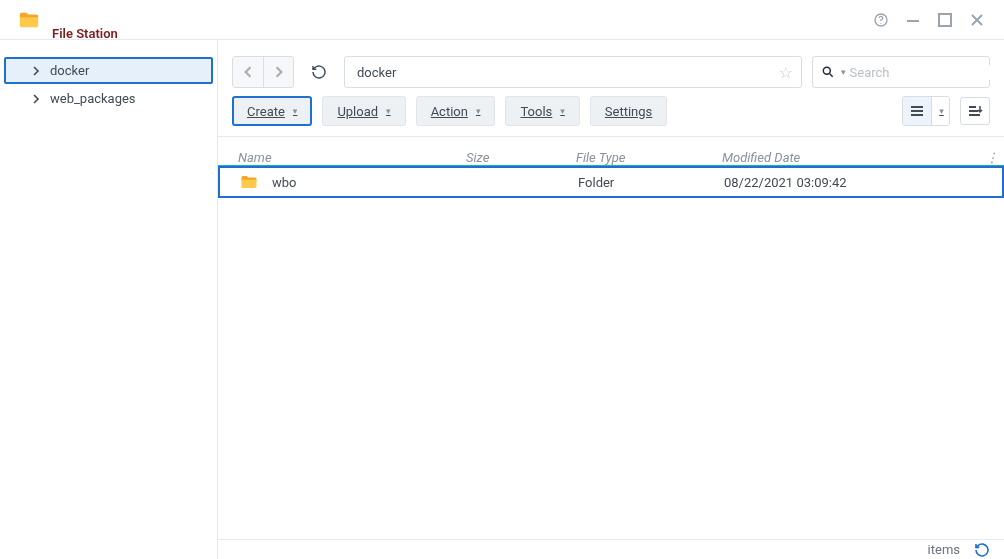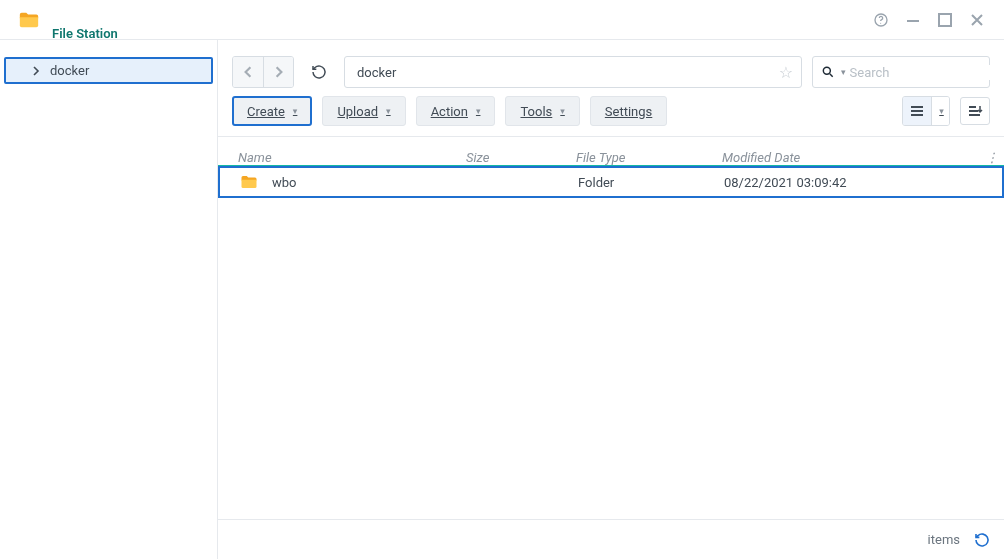--- a/index.html
+++ b/index.html
@@ -22,21 +22,21 @@
       align-items: center;
       padding: 0 14px 0 18px;
       border-bottom: 1px solid #e6e9ed;
     }
     .titlebar .icon.app-icon {
       width: 22px;
       height: 22px;
       margin-right: 12px;
     }
     .folder-svg { display:block; }
-    .titlebar .title { font-weight: 600; color: #0f766e; margin-top: 28px; }
+    .titlebar .title { font-weight: 600; color: #7f1d1d; margin-top: 28px; }
     .titlebar .spacer { flex: 1; }
     .win-btn { width:26px; height:26px; display:flex; align-items:center; justify-content:center; cursor:pointer; color:#9aa4ae; margin-left:6px; }
     .content { display:flex; height: calc(100% - 40px); }
     .sidebar { width: 218px; border-right:1px solid #e6e9ed; padding-top:16px; }
     .tree-root { font-weight:600; color:#1e2a35; padding:4px 10px 4px 14px; display:flex; align-items:center; cursor:pointer; }
     .caret { width:12px; height:12px; margin-right:6px; display:inline-flex; align-items:center; justify-content:center; }
     .tree-item { padding:6px 10px 6px 26px; display:flex; align-items:center; cursor:pointer; color:#414b55; margin:1px 4px; border-radius:2px; }
     .tree-item.selected { background:#e6f0fb; border:2px solid #1f6fcf; padding:4px 8px 4px 24px; }
     .tree-item .caret { margin-right:8px; }
     .main { flex:1; display:flex; flex-direction:column; }
@@ -70,21 +70,21 @@
     .col-type { width:146px; }
     .col-date { flex:1; }
     .col-more { width:24px; text-align:center; color:#8a929b; cursor:pointer; }
     .table-body { flex:1; overflow:auto; }
     .row { display:flex; align-items:center; height:32px; padding-left:10px; border:2px solid #1f6fcf; margin:0; background:#fff; }
     .row .cell { padding:0 10px; color:#414b55; }
     .row .name-cell { width:228px; display:flex; align-items:center; gap:14px; }
     .row .size-cell { width:110px; }
     .row .type-cell { width:146px; }
     .row .date-cell { flex:1; }
-    .statusbar { height:40px; border-top:1px solid #e6e9ed; display:flex; align-items:center; justify-content:flex-end; padding:0 14px; gap:14px; color:#6b757f; }
+    .statusbar { height:20px; border-top:1px solid #e6e9ed; display:flex; align-items:center; justify-content:flex-end; padding:0 14px; gap:14px; color:#6b757f; }
     .statusbar .refresh { color:#1f6fcf; cursor:pointer; }
     svg { display:block; }
   </style>
 </head>
 <body>
 
 <div class="titlebar">
   <span class="icon app-icon">
     <svg class="folder-svg" width="22" height="22" viewBox="0 0 24 24">
       <path fill="#f5a623" d="M2 6a2 2 0 0 1 2-2h5l2 2h9a2 2 0 0 1 2 2v2H2V6z"></path>
@@ -119,20 +119,28 @@
 
 <div class="content">
   <div class="sidebar">
     <div class="tree-item selected">
       <span class="caret">
         <svg width="10" height="10" viewBox="0 0 10 10">
             <path d="M3 1 L7 5 L3 9" fill="none" stroke="#414b55" stroke-width="1.6"></path>
           </svg>
       </span>
       <span>docker</span>
+    </div>
+    <div class="tree-item">
+      <span class="caret">
+        <svg width="10" height="10" viewBox="0 0 10 10">
+            <path d="M3 1 L7 5 L3 9" fill="none" stroke="#414b55" stroke-width="1.6"></path>
+          </svg>
+      </span>
+      <span>web_packages</span>
     </div>
   </div>
 
   <div class="main">
     <div class="toolbar1">
       <div class="nav-btns">
         <div class="nav-btn">
           <svg width="12" height="12" viewBox="0 0 10 10">
               <path d="M7 1 L3 5 L7 9" fill="none" stroke="#a5adb5" stroke-width="1.8"></path>
             </svg>

